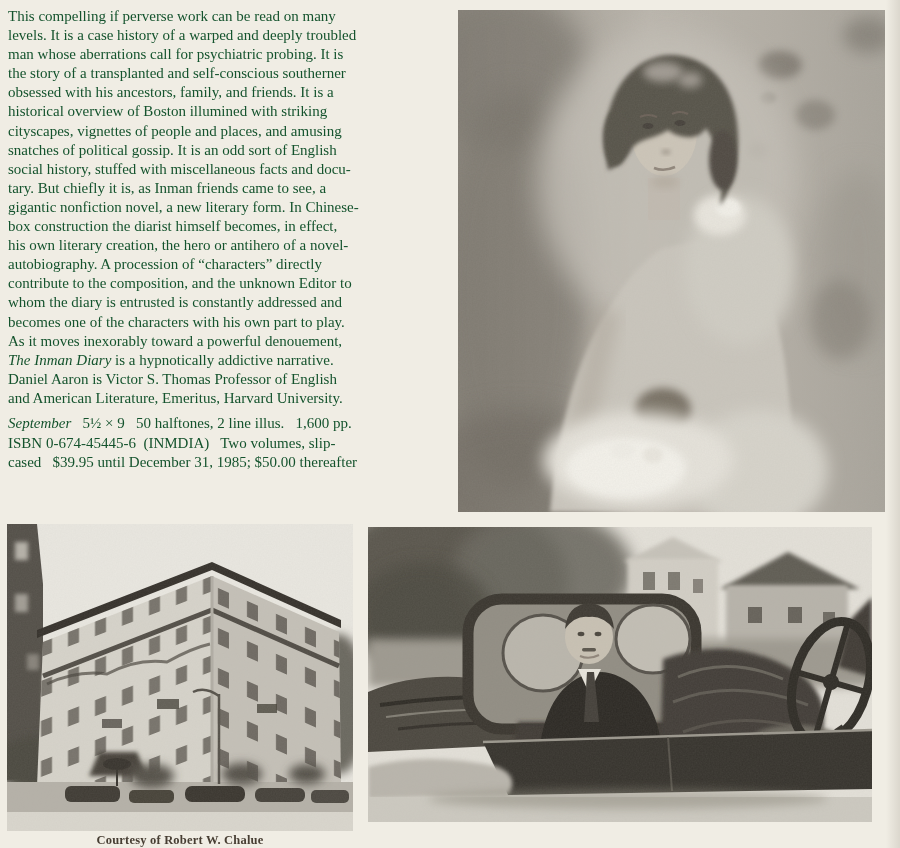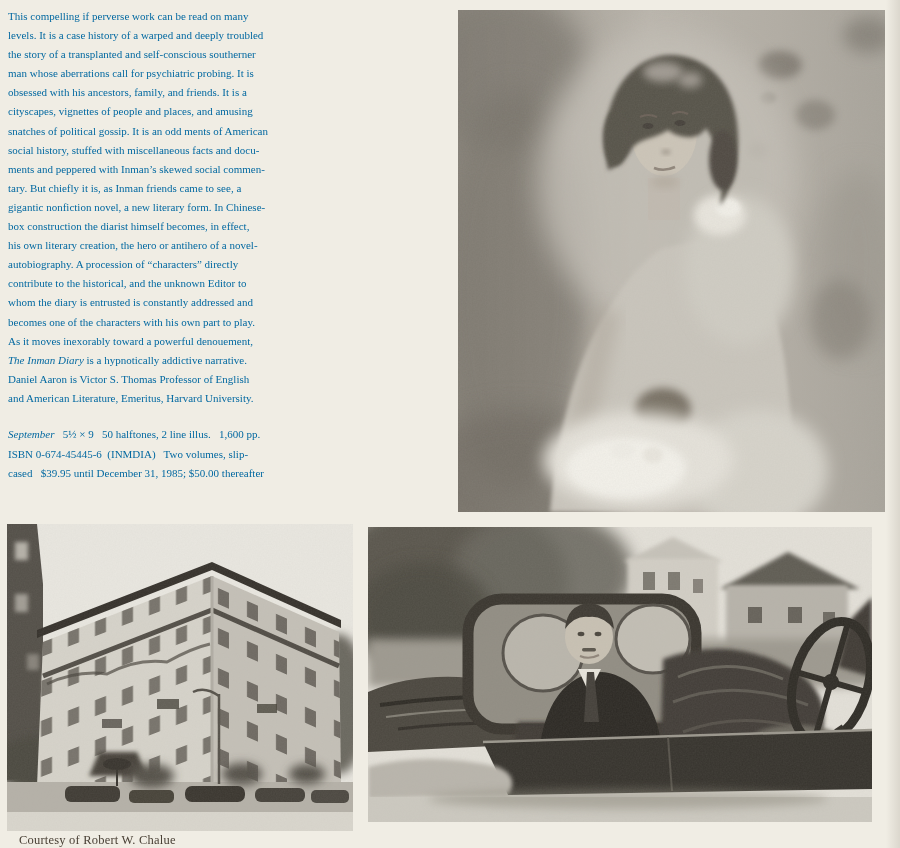--- a/index.html
+++ b/index.html
@@ -8,60 +8,60 @@
     background:#f0ede4;
     font-family:"Liberation Serif","DejaVu Serif",serif;
   }
   body::after{
     content:"";position:absolute;top:0;right:0;width:14px;height:100%;
     background:linear-gradient(to left, rgba(110,100,85,.16), rgba(110,100,85,0));
     pointer-events:none;
   }
   .text-col{
     position:absolute;left:8px;top:7px;width:448px;
-    font-size:11px;line-height:19.1px;color:#0369a1;
+    font-size:15px;line-height:19.1px;color:#14532d;
   }
   .text-line{white-space:pre;}
   .para{margin:0;}
   .para.author-note{line-height:19.4px;}
-  .para.pub-info{margin-top:16px;line-height:19.9px;}
+  .para.pub-info{margin-top:5px;line-height:19.9px;}
   em{font-style:italic;}
   figure.photo{margin:0;position:absolute;}
   figure.photo svg{display:block;}
   .photo-portrait{left:458px;top:10px;}
   .photo-building{left:7px;top:524px;}
   .photo-car{left:368px;top:527px;}
   .caption{
-    position:absolute;left:19px;top:833px;width:346px;
-    text-align:left;font-size:12.5px;font-weight:normal;
+    position:absolute;left:7px;top:833px;width:346px;
+    text-align:center;font-size:12.5px;font-weight:bold;
     letter-spacing:.2px;color:#473e33;
   }
 </style>
 </head>
 <body>
 
 <main class="page-root">
 
   <section class="text-col">
     <div class="para">
         <div class="text-line">This compelling if perverse work can be read on many</div>
         <div class="text-line">levels. It is a case history of a warped and deeply troubled</div>
+        <div class="text-line">man whose aberrations call for psychiatric probing. It is</div>
         <div class="text-line">the story of a transplanted and self-conscious southerner</div>
-        <div class="text-line">man whose aberrations call for psychiatric probing. It is</div>
         <div class="text-line">obsessed with his ancestors, family, and friends. It is a</div>
+        <div class="text-line">historical overview of Boston illumined with striking</div>
         <div class="text-line">cityscapes, vignettes of people and places, and amusing</div>
-        <div class="text-line">snatches of political gossip. It is an odd ments of American</div>
+        <div class="text-line">snatches of political gossip. It is an odd sort of English</div>
         <div class="text-line">social history, stuffed with miscellaneous facts and docu-</div>
-        <div class="text-line">ments and peppered with Inman’s skewed social commen-</div>
         <div class="text-line">tary. But chiefly it is, as Inman friends came to see, a</div>
         <div class="text-line">gigantic nonfiction novel, a new literary form. In Chinese-</div>
         <div class="text-line">box construction the diarist himself becomes, in effect,</div>
         <div class="text-line">his own literary creation, the hero or antihero of a novel-</div>
         <div class="text-line">autobiography. A procession of “characters” directly</div>
-        <div class="text-line">contribute to the historical, and the unknown Editor to</div>
+        <div class="text-line">contribute to the composition, and the unknown Editor to</div>
         <div class="text-line">whom the diary is entrusted is constantly addressed and</div>
         <div class="text-line">becomes one of the characters with his own part to play.</div>
         <div class="text-line">As it moves inexorably toward a powerful denouement,</div>
       </div>
     <div class="text-line"><em>The Inman Diary</em><span> is a hypnotically addictive narrative.</span></div>
     <div class="para author-note">
         <div class="text-line">Daniel Aaron is Victor S. Thomas Professor of English</div>
         <div class="text-line">and American Literature, Emeritus, Harvard University.</div>
       </div>
     <div class="para pub-info">

